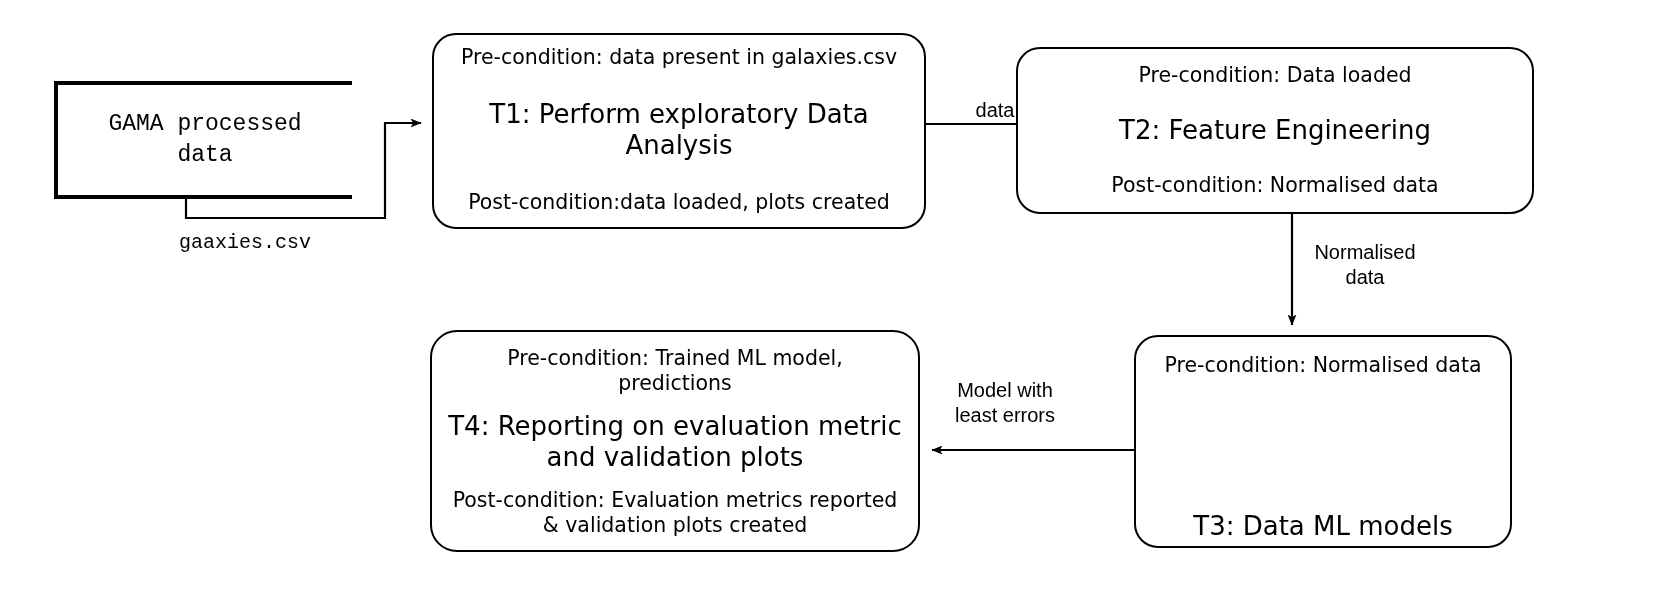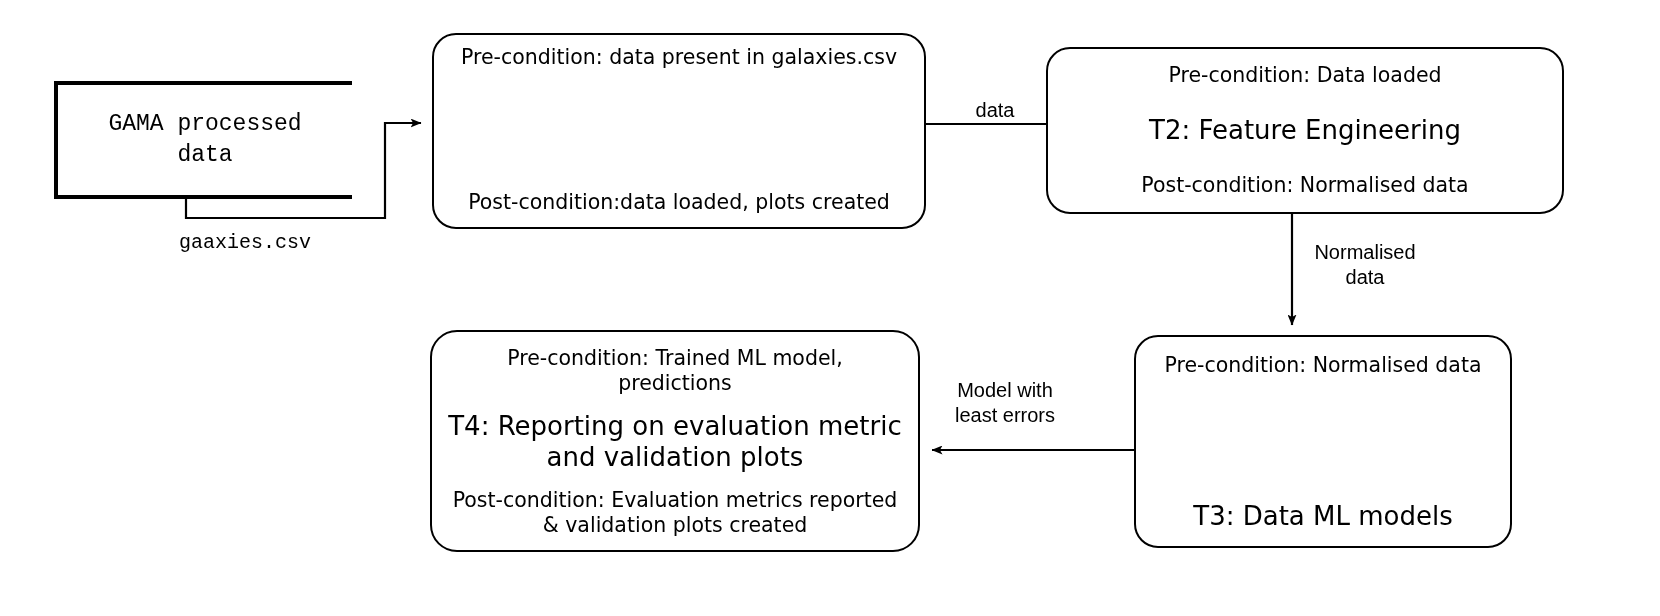--- a/index.html
+++ b/index.html
@@ -125,30 +125,32 @@
   <div class="edge-label" style="left:940px; top:378px; width:130px; text-align:center;">Model with
 least errors</div>
 
   <div class="datastore" style="left:54px; top:81px; width:298px; height:118px;">
     <div class="ds-text">GAMA processed
 data</div>
   </div>
 
   <div class="task" style="left:432px; top:33px; width:494px; height:196px;gap:8px;">
     <div class="pre">Pre-condition: data present in galaxies.csv</div>
+    <div class="title">T1: Perform exploratory Data
+Analysis</div>
     <div class="post">Post-condition:data loaded, plots created</div>
   </div>
 
-  <div class="task" style="left:1046px; top:47px; width:518px; height:167px; padding-top:14px; padding-bottom:14px;">
+  <div class="task" style="left:1016px; top:47px; width:518px; height:167px; padding-top:14px; padding-bottom:14px;">
     <div class="pre">Pre-condition: Data loaded</div>
     <div class="title">T2: Feature Engineering</div>
     <div class="post">Post-condition:   Normalised data</div>
   </div>
 
-  <div class="task" style="left:1134px; top:335px; width:378px; height:213px; padding-top:16px; padding-bottom:14px;">
+  <div class="task" style="left:1134px; top:335px; width:378px; height:213px; padding-top:16px; padding-bottom:4px;">
     <div class="pre">Pre-condition: Normalised data</div>
     <div class="title">T3: Data ML models</div>
   </div>
 
   <div class="task" style="left:430px; top:330px; width:490px; height:222px; padding-top:14px; padding-bottom:12px;border-radius:27px;">
     <div class="pre">Pre-condition: Trained ML model,
 predictions</div>
     <div class="title">T4: Reporting on evaluation metric
 and validation plots</div>
     <div class="post">Post-condition: Evaluation metrics reported

